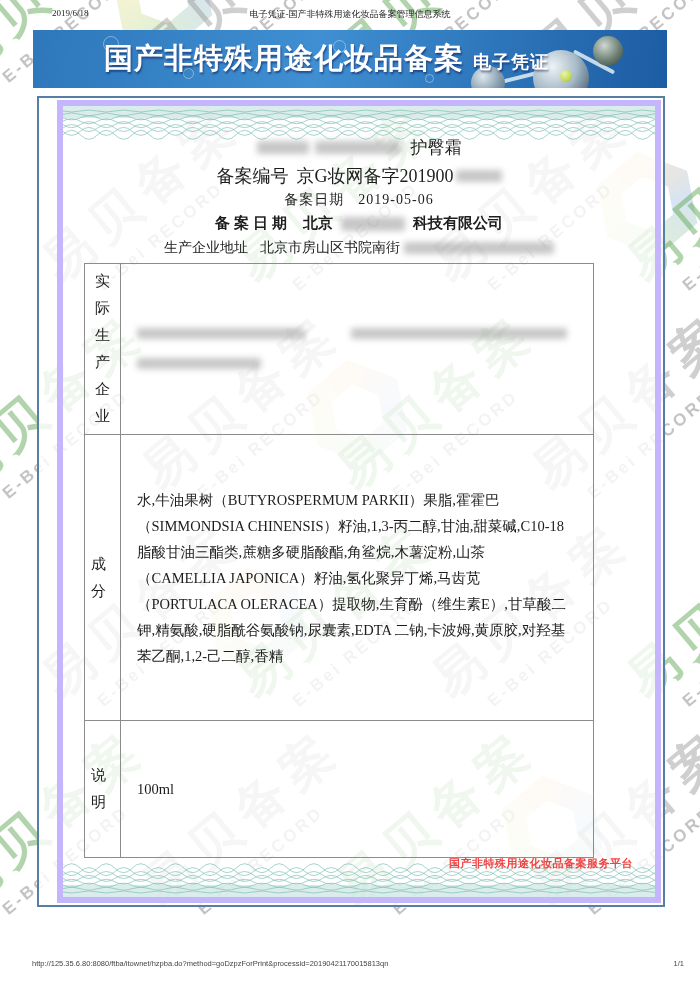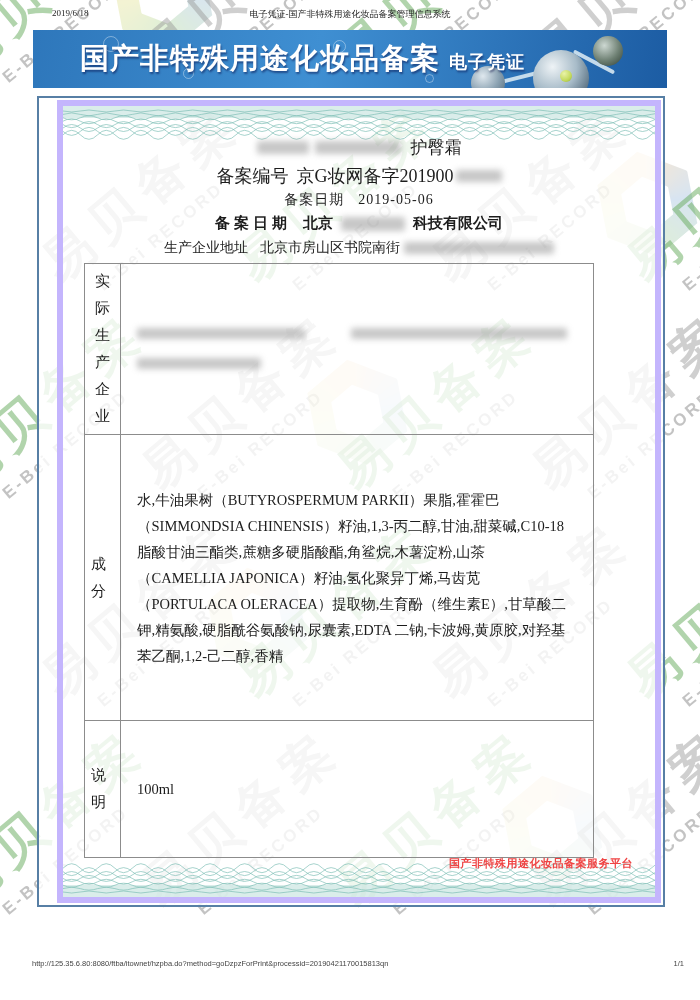--- a/index.html
+++ b/index.html
@@ -24,21 +24,21 @@
   .ph-date{position:absolute;left:20px;top:0;margin-left:32px;}
   .ph-title{display:block;text-align:center;}
   .print-footer{position:absolute;left:0;right:0;top:959px;z-index:3;font-size:7.5px;color:#444;
                 font-family:"Liberation Sans",sans-serif;}
   .pf-url{position:absolute;left:4px;top:0;padding-left:28px;}
   .pf-page{position:absolute;right:16px;top:0;}
 
   
   .banner{position:absolute;left:33px;top:30px;width:634px;height:58px;z-index:2;overflow:hidden;
           background:linear-gradient(100deg,#2e77bb 0%,#3f8fd2 45%,#1c5ca3 100%);}
-  .banner-title{position:absolute;left:47px;top:50%;transform:translateY(-50%);white-space:nowrap;
+  .banner-title{position:absolute;left:71px;top:50%;transform:translateY(-50%);white-space:nowrap;
                 color:#fff;font-weight:bold;font-family:"Liberation Sans",sans-serif;
                 font-size:29px;letter-spacing:1px;text-shadow:1px 2px 2px rgba(0,0,60,.45);}
   .banner-sub{font-size:18px;margin-left:9px;}
   .sphere{position:absolute;border-radius:50%;}
   .sp-a{left:500px;top:20px;width:56px;height:56px;
         background:radial-gradient(circle at 35% 30%,#eef3f6,#a7bbc8 45%,#5f7687 75%,#3b4d59);}
   .sp-b{left:438px;top:36px;width:34px;height:34px;
         background:radial-gradient(circle at 35% 30%,#dfe8ee,#8ba2b2 50%,#48606f);}
   .sp-c{left:560px;top:6px;width:30px;height:30px;
         background:radial-gradient(circle at 38% 32%,#cdd8d2,#6d7f72 55%,#2f3d33);}

